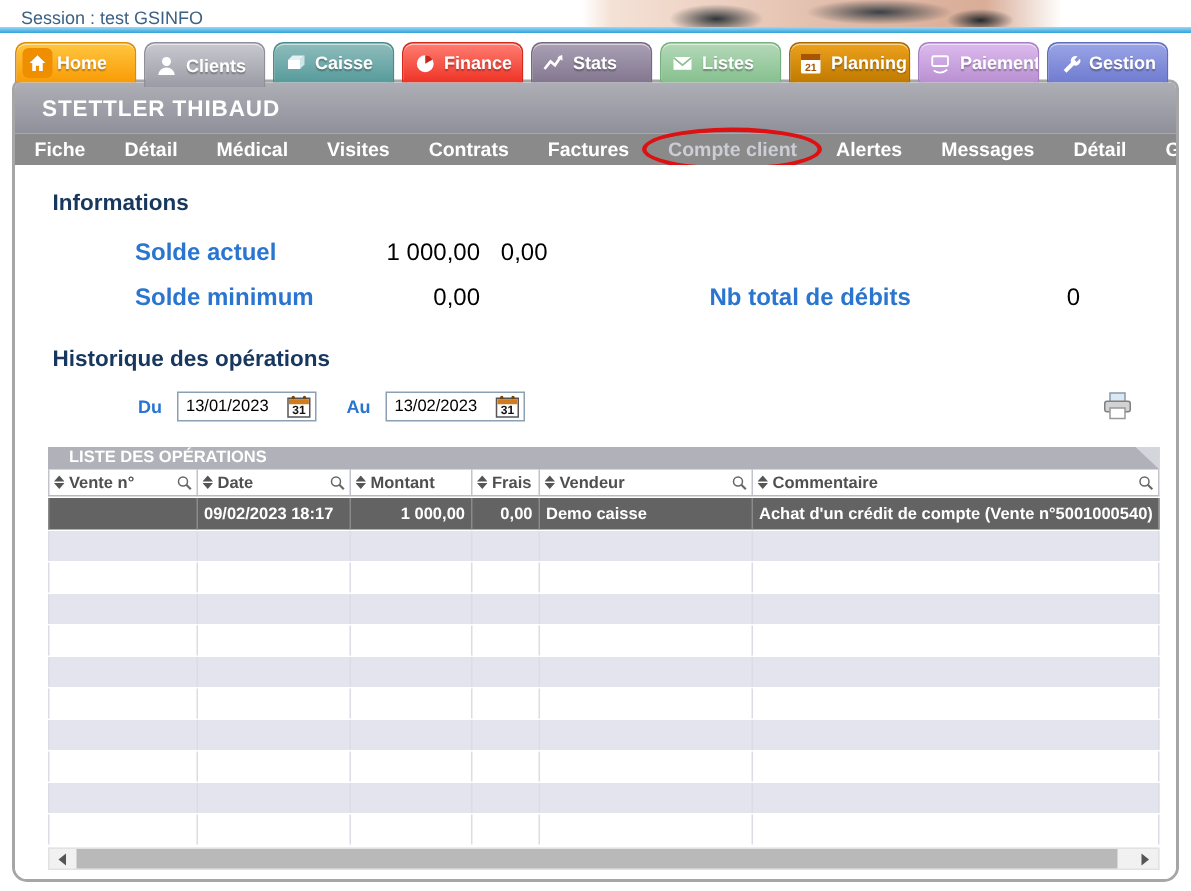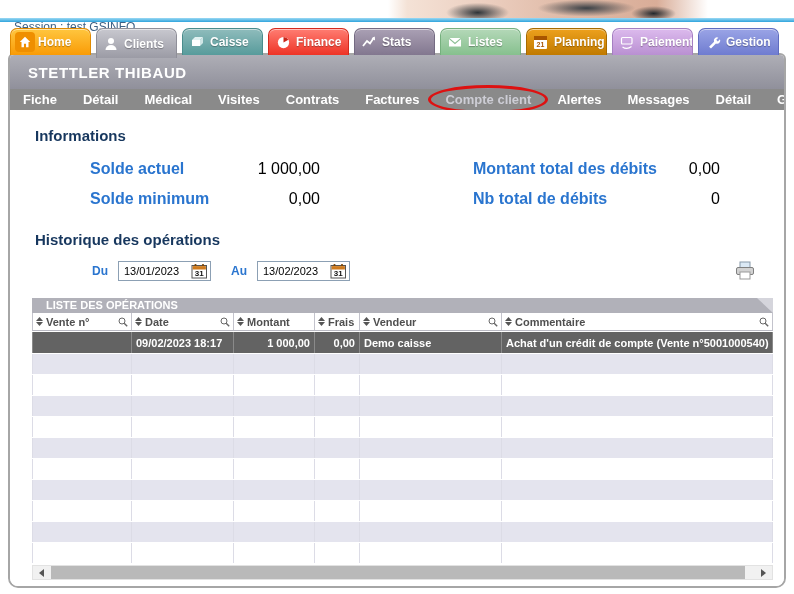--- a/index.html
+++ b/index.html
@@ -3,21 +3,21 @@
 <meta charset="utf-8">
 <style>
   html,body{margin:0;padding:0;}
   body{
     width:794px;height:594px;position:relative;overflow:hidden;
     background:#fff;font-family:"Liberation Sans",sans-serif;
     -webkit-font-smoothing:antialiased;
   }
   
   .banner{height:18px;position:relative;background:#fff;}
-  .session{position:absolute;left:14px;top:20px;font-size:12px;color:#3d6185;white-space:nowrap;}
+  .session{position:absolute;left:14px;top:5px;font-size:12px;color:#3d6185;white-space:nowrap;}
   .logo-clip{position:absolute;left:233px;top:0;width:135px;height:18px;overflow:hidden;}
   .logo-clip span{display:block;margin-top:-13px;font-size:27px;font-weight:bold;font-style:italic;
     color:#38b6ef;letter-spacing:1px;}
   .photo{position:absolute;left:388px;top:0;width:320px;height:18px;
     background:
       radial-gradient(ellipse 45px 14px at 28% 70%, #2e3438 0%, rgba(46,52,56,0) 70%),
       radial-gradient(ellipse 70px 12px at 62% 45%, #3a4046 0%, rgba(58,64,70,0) 70%),
       radial-gradient(ellipse 30px 10px at 83% 75%, #23282c 0%, rgba(35,40,44,0) 75%),
       linear-gradient(90deg,#ffffff 0%,#f4e2d6 6%,#eccfc0 30%,#e0bba8 55%,#d9ad98 84%,#ffffff 100%);}
   .blueline{height:4px;background:linear-gradient(180deg,#9bd9f4,#2fa3dc);}
@@ -200,21 +200,20 @@
       <span class="item">GED</span>
       <span class="item">Listes</span>
     </div>
 
   <div class="content">
     <div class="section-title">Informations</div>
     <div class="info-rows" id="infoRows">
         <div class="info-row">
           <span class="il1">Solde actuel</span>
           <span class="iv1">1 000,00</span>
-          <span class="il2">Montant total des débits</span>
           <span class="iv2">0,00</span>
         </div>
         <div class="info-row">
           <span class="il1">Solde minimum</span>
           <span class="iv1">0,00</span>
           <span class="il2">Nb total de débits</span>
           <span class="iv2">0</span>
         </div>
       </div>
 

